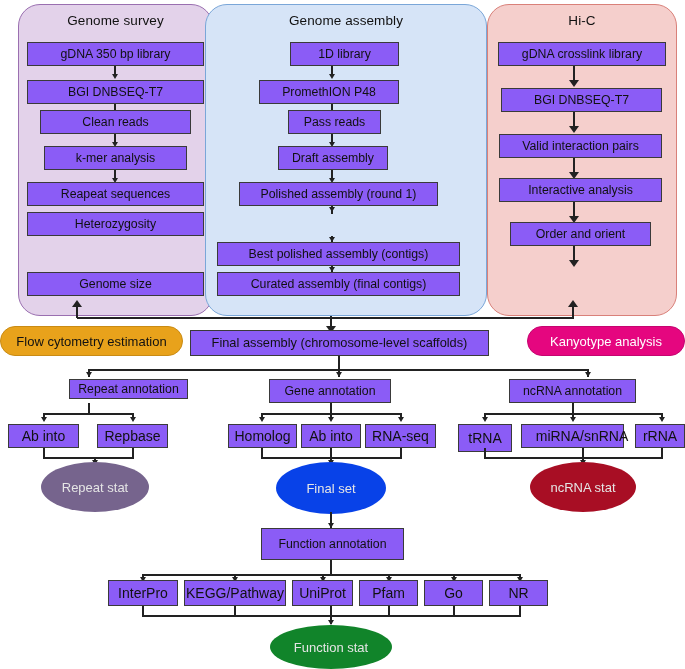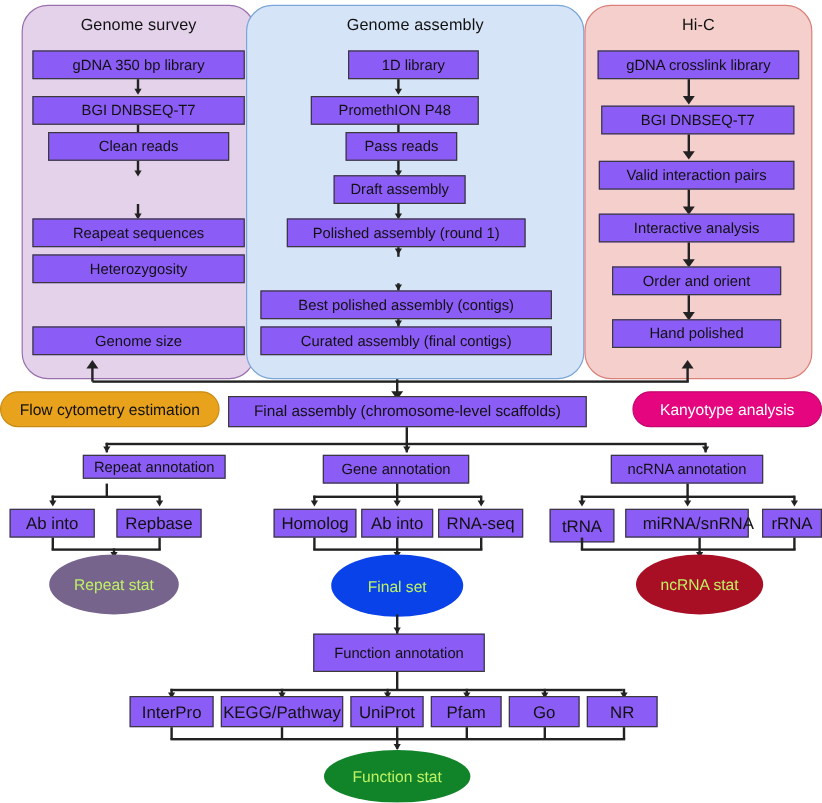--- a/index.html
+++ b/index.html
@@ -29,21 +29,21 @@
   .pill{position:absolute;box-sizing:border-box;border-radius:15px;
         display:flex;align-items:center;justify-content:center;
         font-size:13px;white-space:nowrap;}
   #pill-flow{left:0px;  top:326px;width:183px;height:30px;
         background:#e8a21b;border:1.4px solid #c98b14;color:#111;}
   #pill-kary{left:527px;top:326px;width:158px;height:30px;
         background:#e5067f;border:1.4px solid #c50570;color:#fff;}
 
   
   .ellipse{position:absolute;border-radius:50%;display:flex;
-           align-items:center;justify-content:center;color:#bef264;
+           align-items:center;justify-content:center;color:#e5e5e5;
            font-size:13px;white-space:nowrap;}
   #el-repeat{left:41px; top:462px;width:108px;height:50px;background:#76648d;}
   #el-final {left:276px;top:462px;width:110px;height:52px;background:#0842e8;}
   #el-ncrna {left:530px;top:462px;width:106px;height:50px;background:#a80e24;}
   #el-func  {left:270px;top:625px;width:122px;height:44px;background:#11842a;}
 
   
   .ln{position:absolute;background:#222;}
   .vl{width:2px;}
   .hl{height:2px;}
@@ -67,20 +67,21 @@
   <div class="arw sm dn" style="left:111.5px;top:74px;"></div>
 
   <div class="box" style="left:27px;top:80px;width:177px;height:24px;">BGI DNBSEQ-T7</div>
   <div class="ln vl" style="left:114px;top:104px;height:11px;"></div>
   <div class="arw sm dn" style="left:111.5px;top:112px;"></div>
 
   <div class="box" style="left:40px;top:110px;width:151px;height:24px;">Clean reads</div>
   <div class="ln vl" style="left:114px;top:134px;height:11px;"></div>
   <div class="arw sm dn" style="left:111.5px;top:142px;"></div>
 
+  <div class="box" style="left:44px;top:146px;width:143px;height:24px;">k-mer analysis</div>
   <div class="ln vl" style="left:114px;top:170px;height:11px;"></div>
   <div class="arw sm dn" style="left:111.5px;top:178px;"></div>
 
   <div class="box" style="left:27px;top:182px;width:177px;height:24px;">Reapeat sequences</div>
   <div class="box" style="left:27px;top:212px;width:177px;height:24px;">Heterozygosity</div>
   <div class="box" style="left:27px;top:272px;width:177px;height:24px;">Genome size</div>
 
   <div class="panel" id="panel-assembly">
     <div class="panel-title">Genome assembly</div>
   </div>
@@ -129,21 +130,20 @@
   <div class="arw dn" style="left:569px;top:172px;"></div>
 
   <div class="box" style="left:499px;top:178px;width:163px;height:24px;">Interactive analysis</div>
   <div class="ln vl" style="left:573px;top:202px;height:19px;"></div>
   <div class="arw dn" style="left:569px;top:216px;"></div>
 
   <div class="box" style="left:510px;top:222px;width:141px;height:24px;">Order and orient</div>
   <div class="ln vl" style="left:573px;top:246px;height:19px;"></div>
   <div class="arw dn" style="left:569px;top:260px;"></div>
 
-  <div class="box" style="left:510px;top:266px;width:141px;height:24px;">Hand polished</div>
 
   <div class="ln vl" style="left:330px;top:316px;height:16px;"></div>
   <div class="arw dn" style="left:326px;top:326px;"></div>
 
   <div class="ln hl" style="left:77px;top:317px;width:497px;"></div>
   <div class="ln vl" style="left:76px;top:306px;height:12px;"></div>
   <div class="arw up" style="left:72px;top:300px;"></div>
   <div class="ln vl" style="left:572px;top:306px;height:12px;"></div>
   <div class="arw up" style="left:568px;top:300px;"></div>
 

